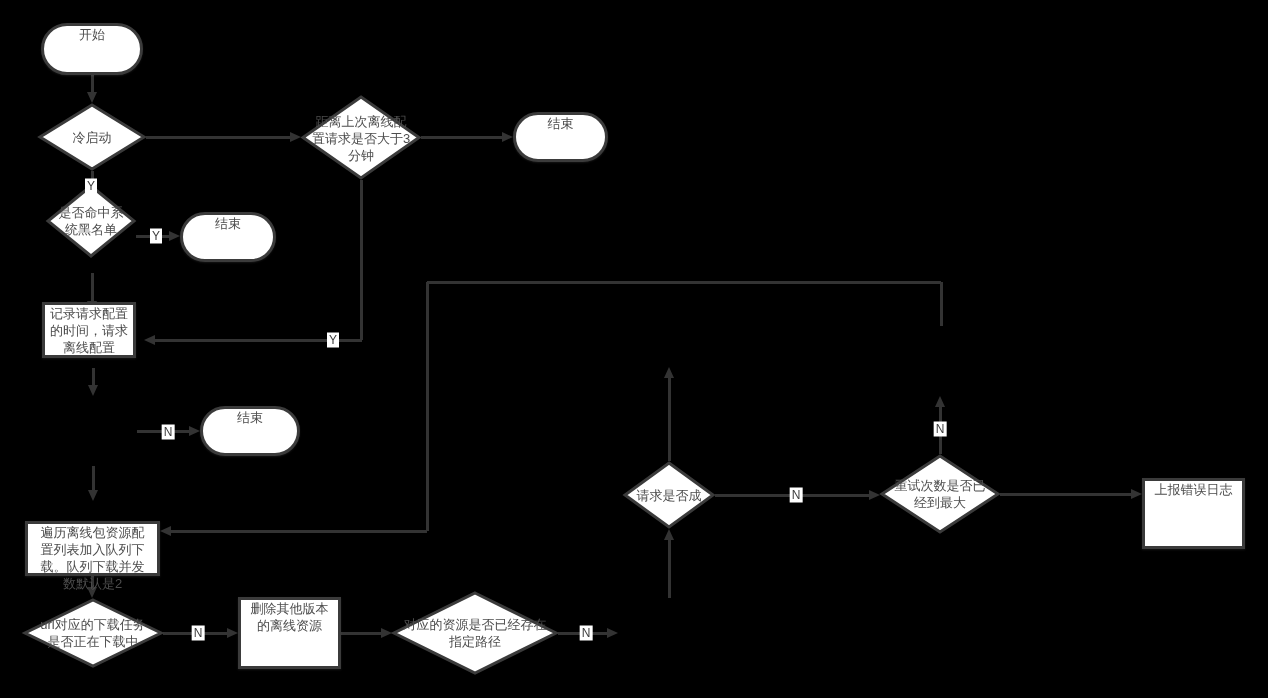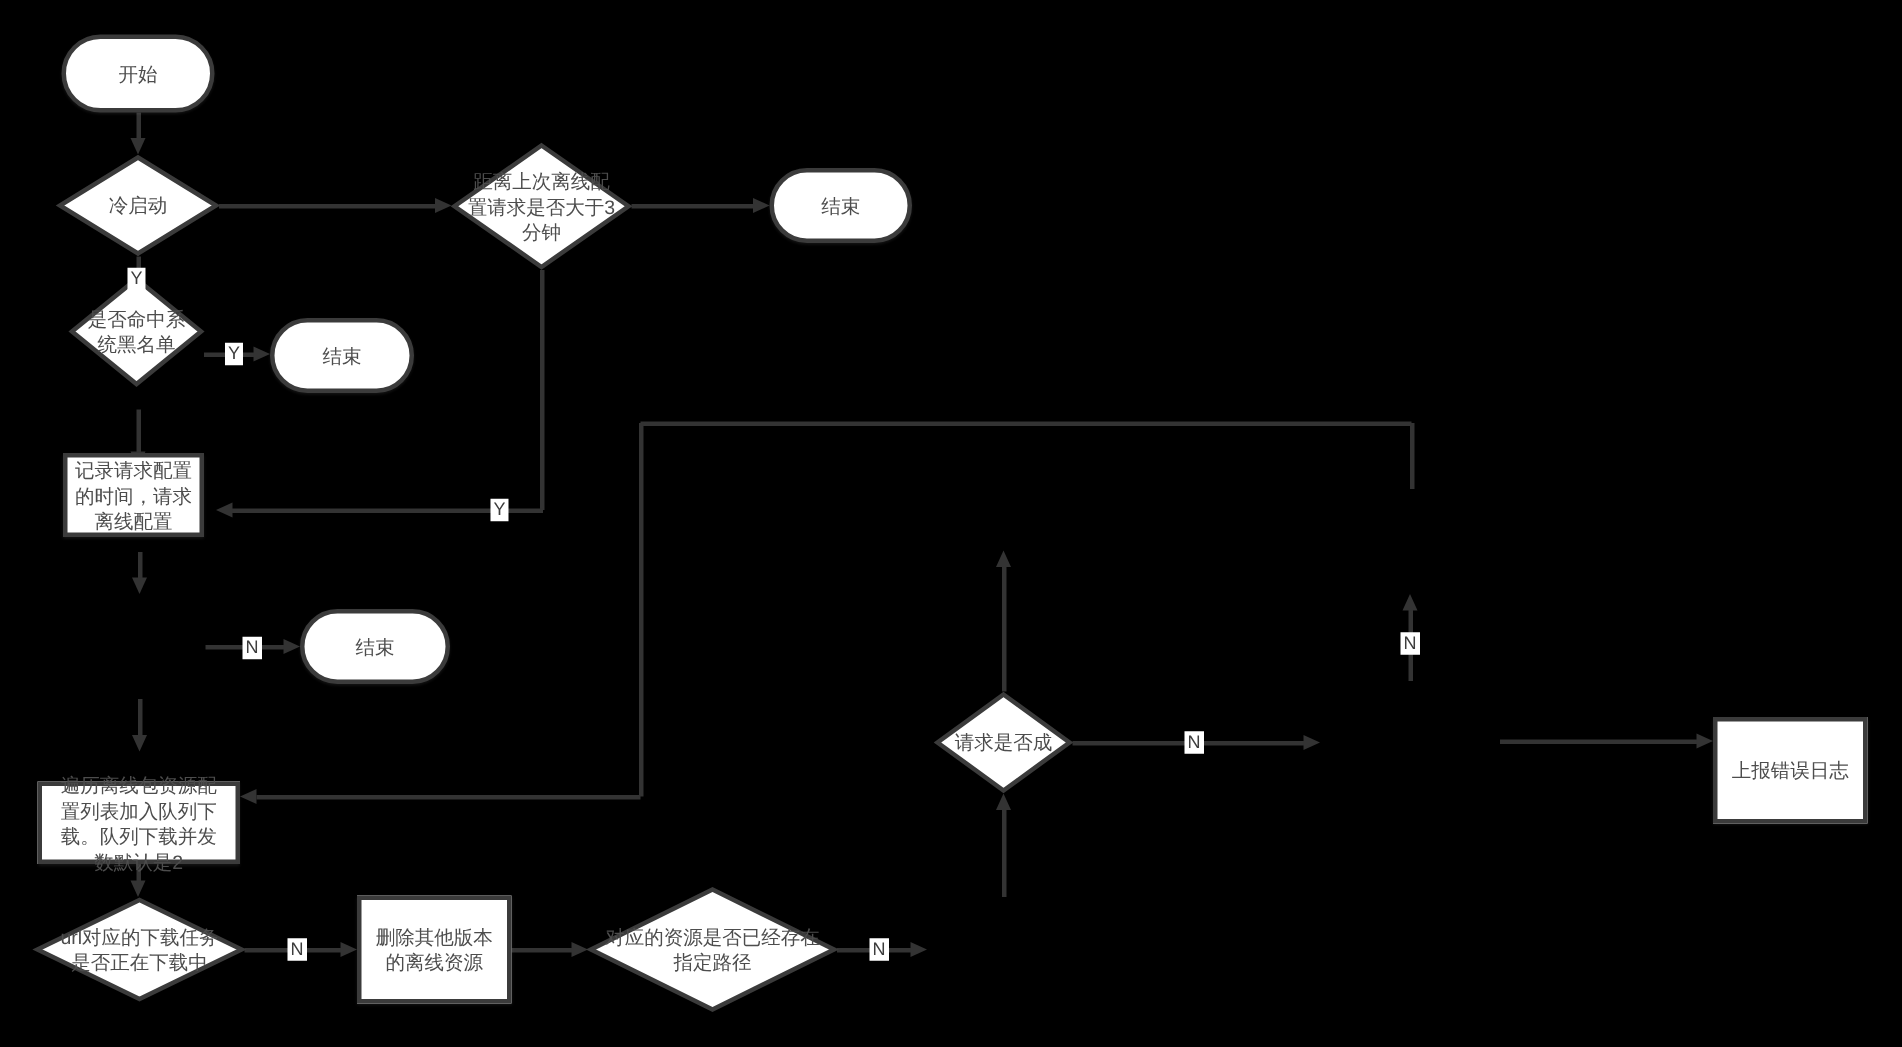--- a/index.html
+++ b/index.html
@@ -5,21 +5,21 @@
   html,body{margin:0;padding:0;background:#000;}
   #canvas{
     position:relative;
     width:1268px;height:698px;
     background:#000;
     overflow:hidden;
     font-family:"Liberation Sans","DejaVu Sans",sans-serif;
   }
   .node{
     position:absolute;box-sizing:border-box;z-index:2;
-    display:flex;align-items:center;justify-content:center;
+    display:flex;align-items:flex-start;justify-content:center;
     text-align:center;font-size:13px;line-height:17px;
     color:#4d4d4d;white-space:pre-line;
   }
   .terminal{background:#fff;border:3px solid #3b3b3b;border-radius:26px;box-shadow:0 1px 2px rgba(255,255,255,0.08);}
   .process{background:#fff;border:3px solid #3b3b3b;box-shadow:0 1px 2px rgba(255,255,255,0.08);}
   .decision{background:transparent;border:none;}
   .decision svg{position:absolute;left:0;top:0;width:100%;height:100%;overflow:visible;}
   .decision .label{
     position:absolute;left:50%;top:50%;
     transform:translate(-50%,-50%);
@@ -122,14 +122,18 @@
 是否正在下载中</span></div>
     <div class="node process" style="left: 238px; top: 597px; width: 103px; height: 72px;"><span class="label">删除其他版本
 的离线资源</span></div>
     <div class="node decision" style="left: 392px; top: 591px; width: 166px; height: 84px;"><svg viewBox="0 0 166 84">
         <polygon points="83,2 164,42 83,82 2,42" fill="#ffffff" stroke="#3b3b3b" stroke-width="3"></polygon>
       </svg><span class="label">对应的资源是否已经存在
 指定路径</span></div>
     <div class="node decision" style="left: 623px; top: 461px; width: 92px; height: 68px;"><svg viewBox="0 0 92 68">
         <polygon points="46,2 90,34 46,66 2,34" fill="#ffffff" stroke="#3b3b3b" stroke-width="3"></polygon>
       </svg><span class="label">请求是否成</span></div>
+    <div class="node decision" style="left: 880px; top: 454px; width: 120px; height: 80px;"><svg viewBox="0 0 120 80">
+        <polygon points="60,2 118,40 60,78 2,40" fill="#ffffff" stroke="#3b3b3b" stroke-width="3"></polygon>
+      </svg><span class="label">重试次数是否已
+经到最大</span></div>
     <div class="node process" style="left: 1142px; top: 478px; width: 103px; height: 71px;"><span class="label">上报错误日志</span></div>
   </div>
 
 </body></html>

